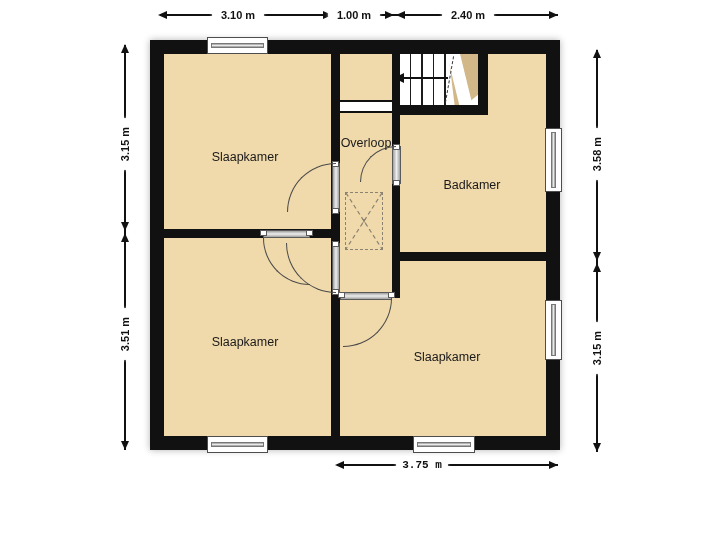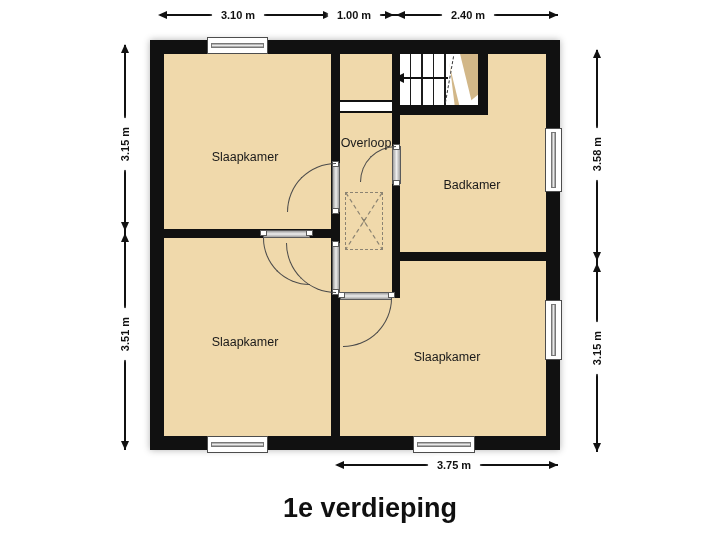--- a/index.html
+++ b/index.html
@@ -180,17 +180,16 @@
   <span class="ah up" style="left:593px;top:49px;"></span>
   <span class="ah down" style="left:593px;top:252px;"></span>
   <span class="ah up" style="left:593px;top:263px;"></span>
   <span class="ah down" style="left:593px;top:443px;"></span>
   <div class="pill rot" style="left:571px;top:145px;">3.58 m</div>
   <div class="pill rot" style="left:571px;top:339px;">3.15 m</div>
 
   <div class="dim h" style="left:337px;top:464px;width:221px;"></div>
   <span class="ah left" style="left:335px;top:461px;"></span>
   <span class="ah right" style="left:549px;top:461px;"></span>
-  <div class="pill" style="left:428px;top:456px;">3.75 m</div>
+  <div class="pill" style="left:396px;top:456px;font-family:Liberation Mono, monospace;">3.75 m</div>
 
-  <div class="title">1e verdieping</div>
 
 </div>
 
 </body></html>

